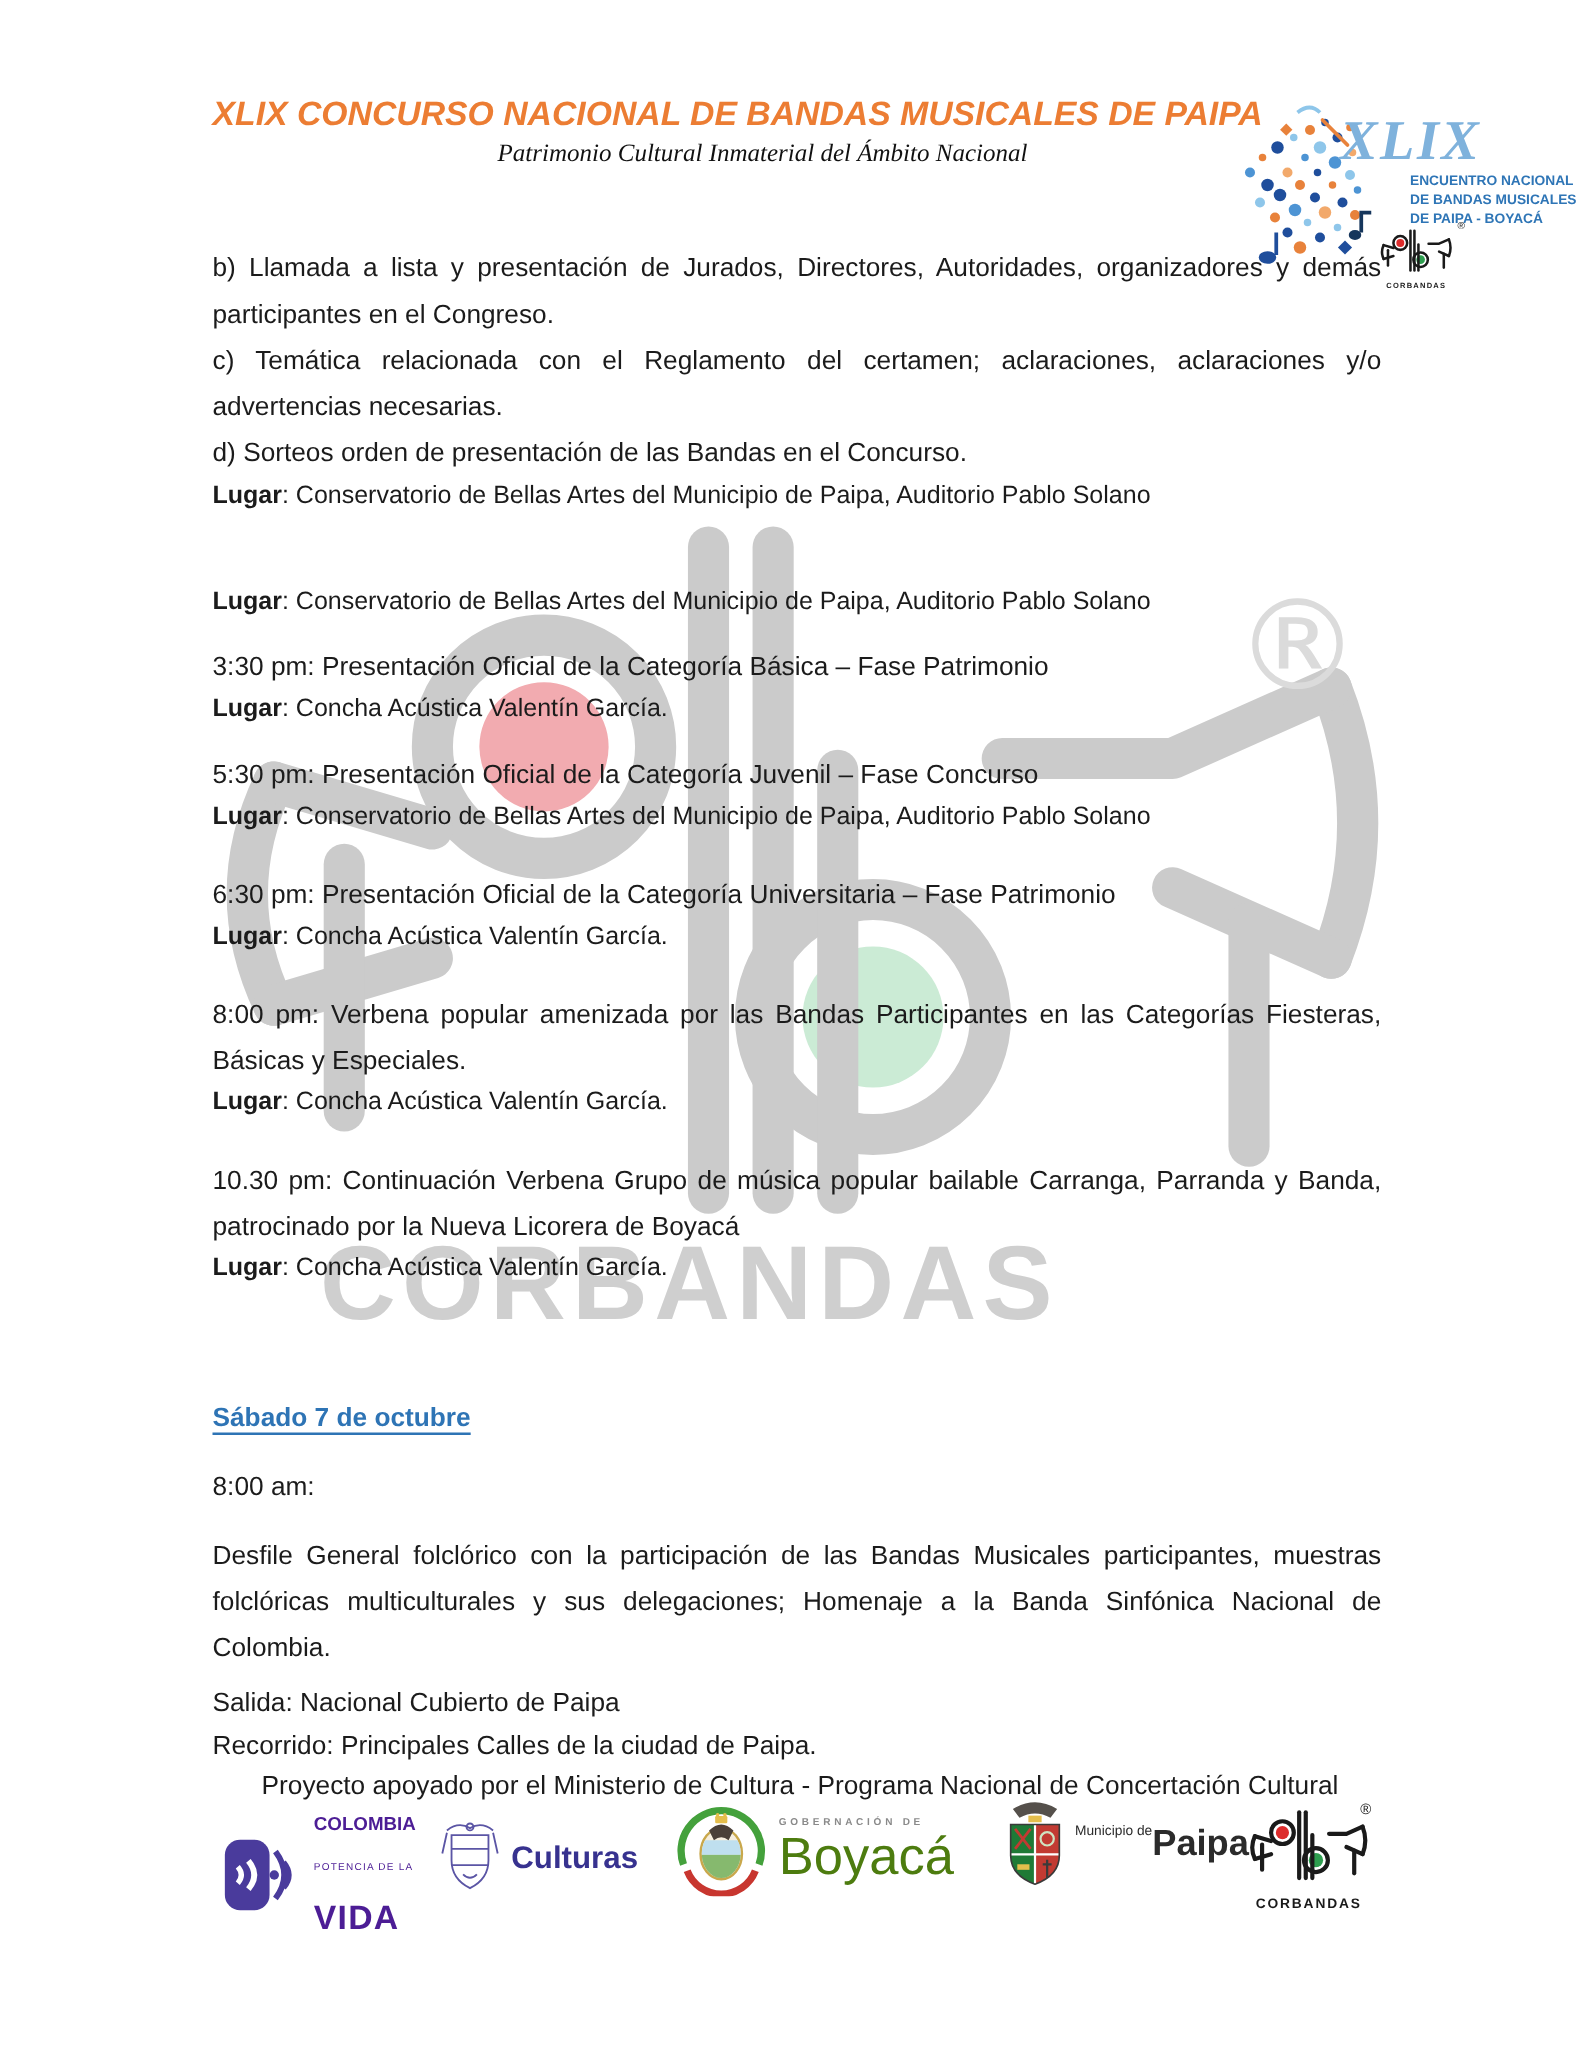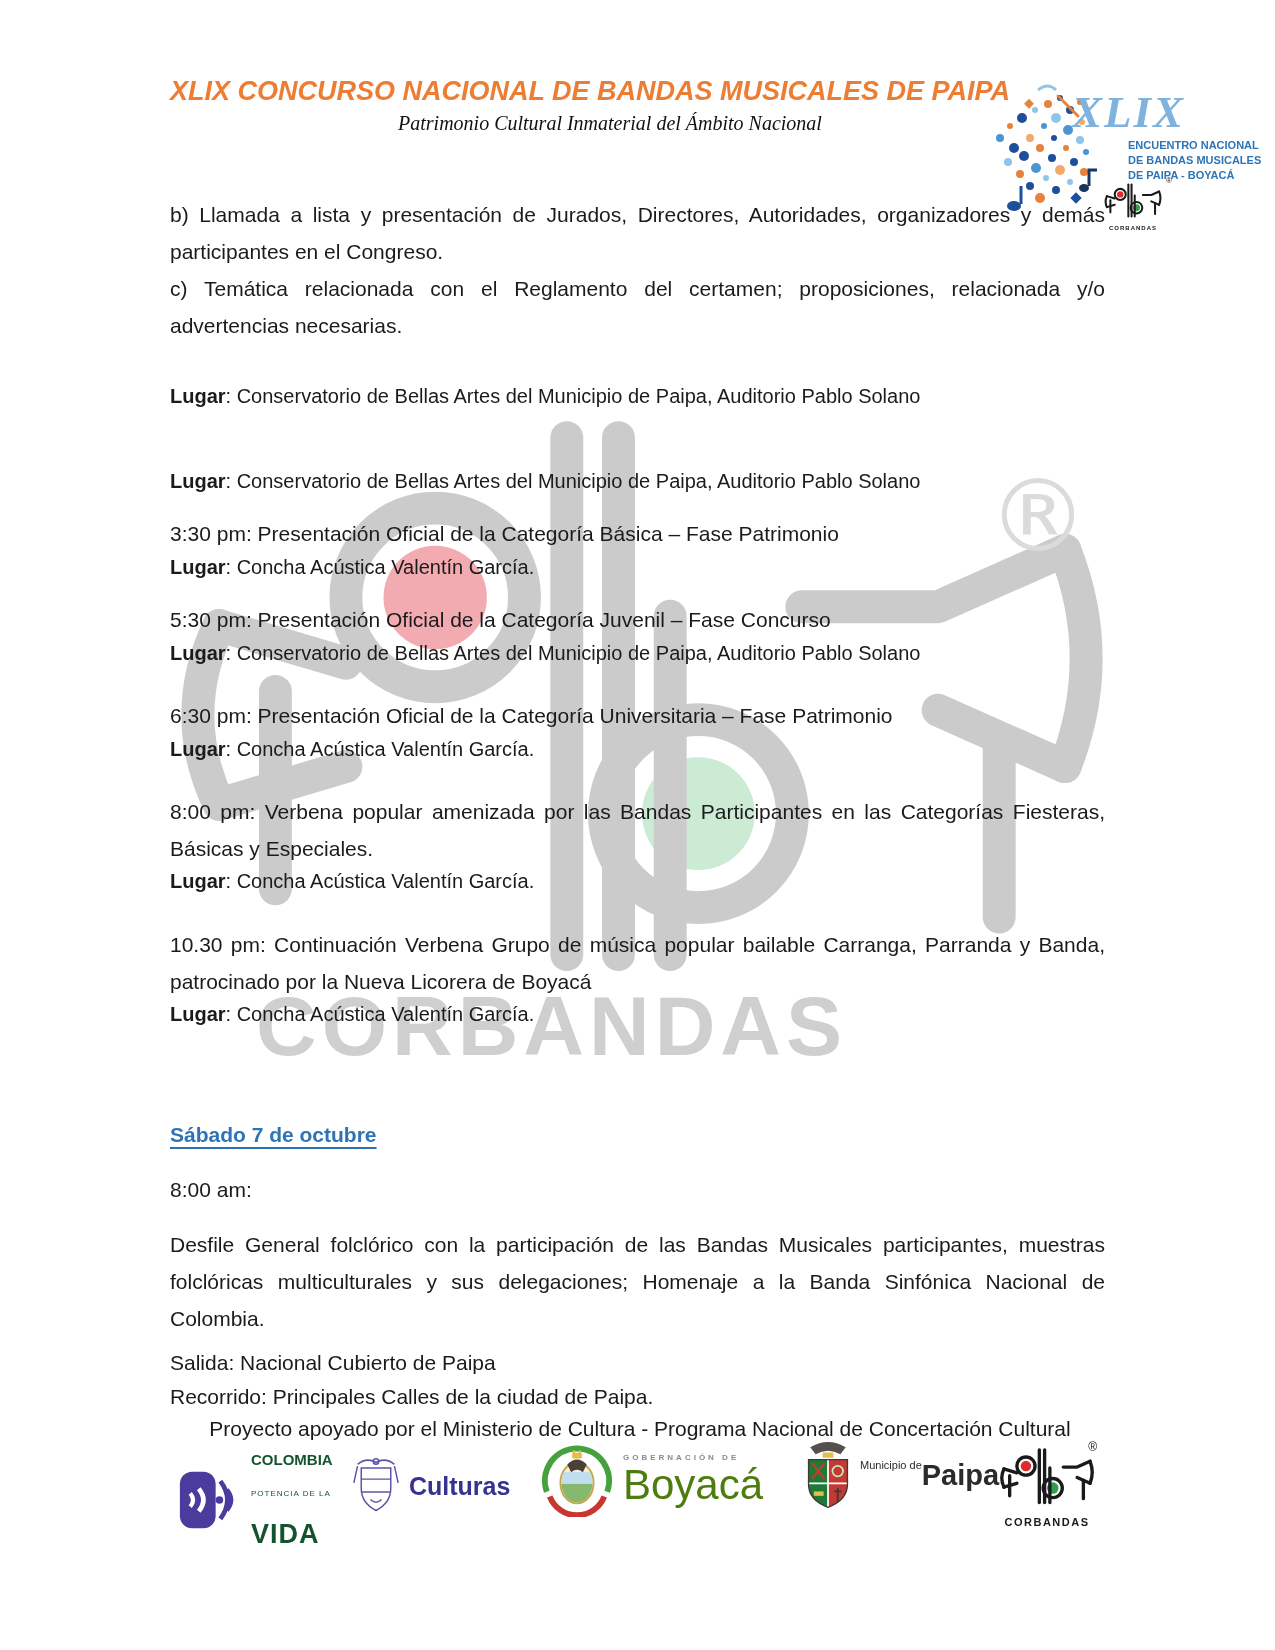--- a/index.html
+++ b/index.html
@@ -28,21 +28,21 @@
   .lugar-label{font-weight:700;}
   .sabado{color:#2E74B5;font-weight:700;text-decoration:underline;text-decoration-thickness:2px;text-underline-offset:5px;}
   .support{left:165px;width:950px;text-align:center;font-size:21px;}
   
   .cb-wm{color:#CBCBCB;--cbred:#F2ABB0;--cbgreen:#CBEBD5;}
   .wm-text{left:256px;top:978px;font-size:84px;font-weight:700;letter-spacing:5px;color:#CFCFCF;}
   .wm-reg{left:988px;top:458px;font-size:100px;color:#DBDBDB;font-family:"DejaVu Sans",sans-serif;}
   
   .flogo{position:absolute;z-index:1;display:flex;align-items:center;gap:9px;}
   .cb-black{color:#1a1a1a;--cbred:#DD2C2C;--cbgreen:#2E9E4F;}
-  .col-txt{display:flex;flex-direction:column;line-height:1.05;color:#14532d;gap:22px;}
+  .col-txt{display:flex;flex-direction:column;line-height:1.05;color:#4c1d95;gap:22px;}
   .col-l1{font-size:15px;font-weight:700;}
   .col-l2{font-size:8px;letter-spacing:1px;}
   .col-l3{font-size:27px;font-weight:800;letter-spacing:1px;}
   .cult-label{font-size:25px;font-weight:700;color:#37328F;}
   .boy-txt{display:flex;flex-direction:column;line-height:1;}
   .boy-small{font-size:8px;letter-spacing:3px;color:#8A8A8A;font-weight:700;}
   .boy-big{font-size:42px;color:#4d7c0f;margin-top:2px;}
   .paipa-txt{display:flex;flex-direction:row;line-height:1.05;color:#2b2b2b;}
   .paipa-small{font-size:11px;}
   .paipa-big{font-size:29px;font-weight:700;}
@@ -146,21 +146,22 @@
     <div class="mini-cb">
       <span class="mini-reg">®</span>
       <svg class="cb-black" width="58" height="41" viewBox="0 0 200 140">
           <use href="#cb-logo"></use>
         </svg>
       <div class="mini-cb-label">CORBANDAS</div>
     </div>
   </div>
 
   <div class="line just" style="top:196px">b) Llamada a lista y presentación de Jurados, Directores, Autoridades, organizadores y demás participantes en el Congreso.</div>
-  <div class="line just" style="top:270px">c) Temática relacionada con el Reglamento del certamen; proposiciones, relacionada y/o advertencias necesarias.</div>
+  <div class="line just" style="top:270px">c) Temática relacionada con el Reglamento del certamen; aclaraciones, aclaraciones y/o advertencias necesarias.</div>
+  <div class="line" style="top:344px">d) Sorteos orden de presentación de las Bandas en el Concurso.</div>
   <div class="line venue" style="top:381px"><span class="lugar-label">Lugar</span><span>: Conservatorio de Bellas Artes del Municipio de Paipa, Auditorio Pablo Solano</span></div>
 
   <div class="line venue" style="top:466px"><span class="lugar-label">Lugar</span><span>: Conservatorio de Bellas Artes del Municipio de Paipa, Auditorio Pablo Solano</span></div>
 
   <div class="line" style="top:515px">3:30 pm:  Presentación Oficial de la Categoría Básica – Fase Patrimonio</div>
   <div class="line venue" style="top:552px"><span class="lugar-label">Lugar</span><span>: Concha Acústica Valentín García.</span></div>
 
   <div class="line" style="top:601px">5:30 pm:  Presentación Oficial de la Categoría Juvenil – Fase Concurso</div>
   <div class="line venue" style="top:638px"><span class="lugar-label">Lugar</span><span>: Conservatorio de Bellas Artes del Municipio de Paipa, Auditorio Pablo Solano</span></div>
 

